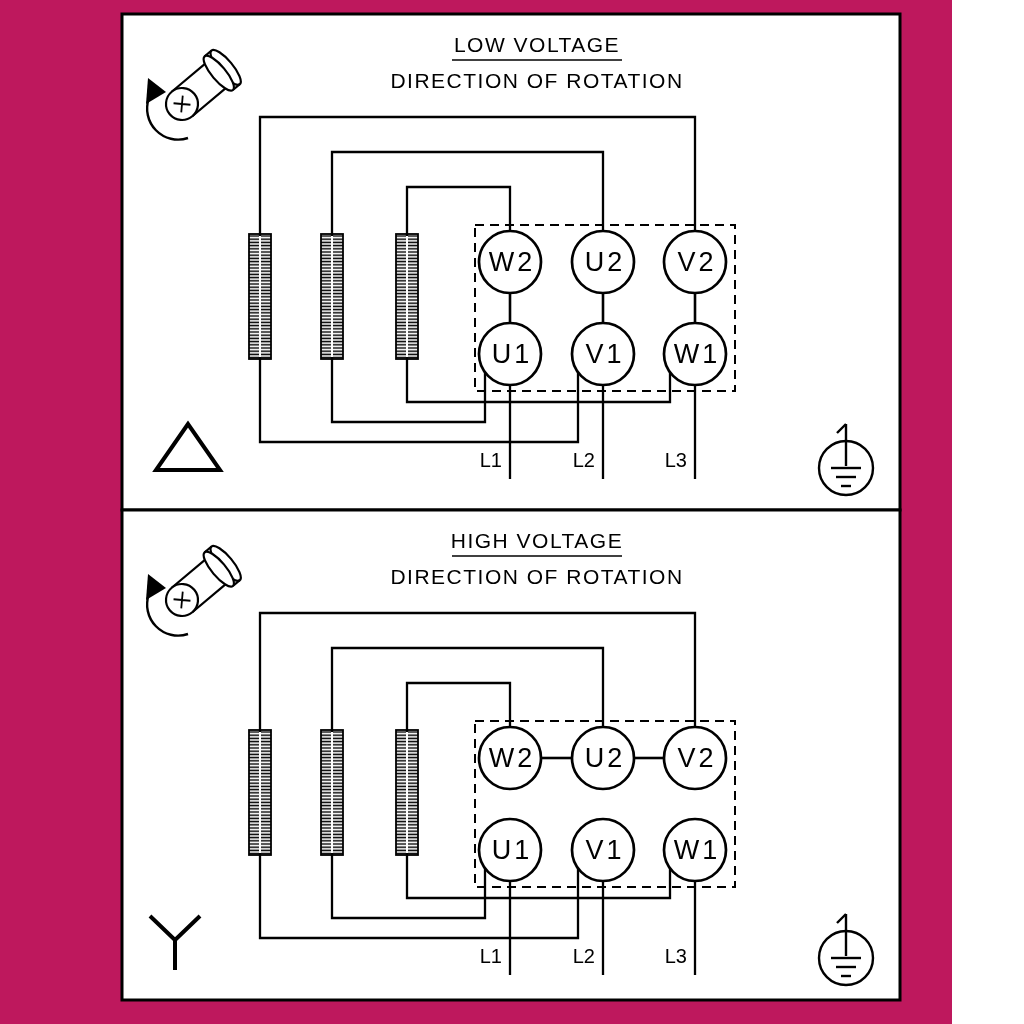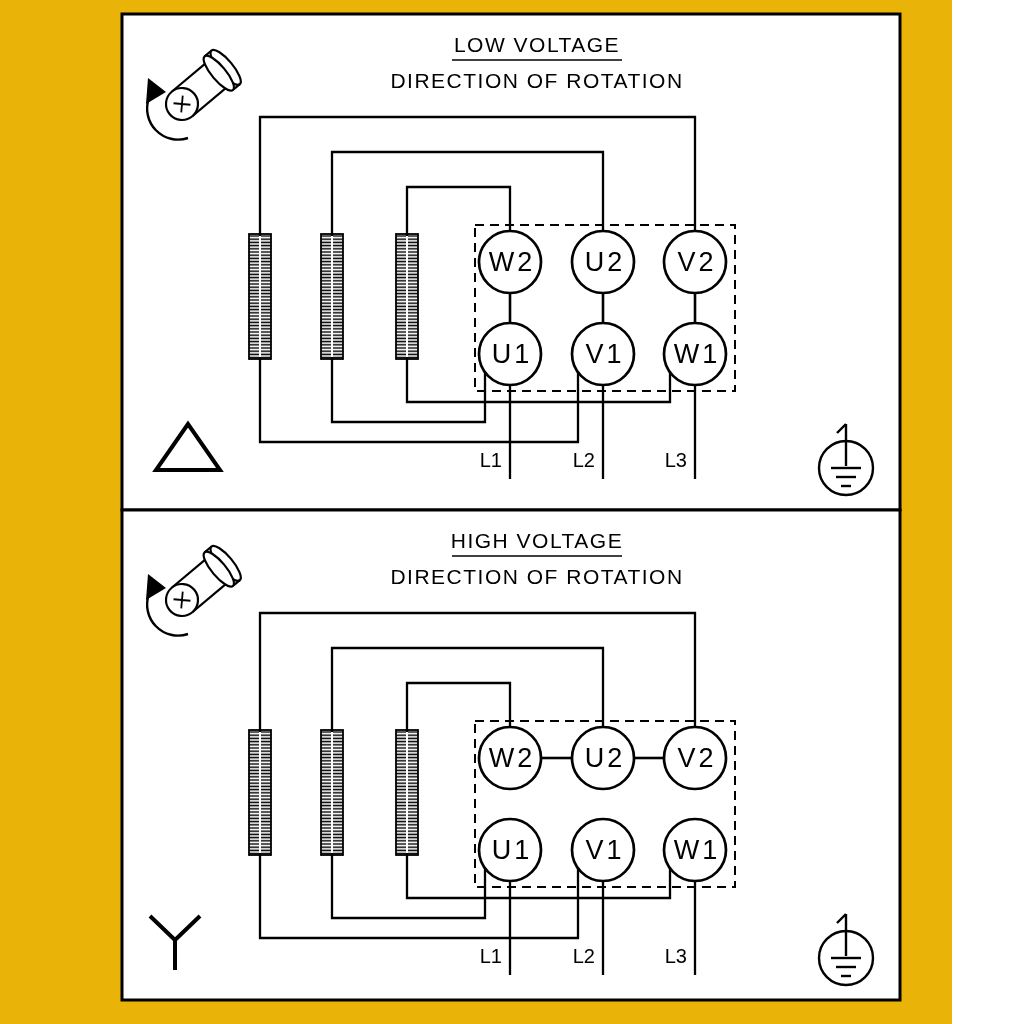--- a/index.html
+++ b/index.html
@@ -5,21 +5,21 @@
   html, body {
     margin: 0;
     padding: 0;
     background: #ffffff;
     font-family: "Liberation Sans", sans-serif;
   }
   #stage {
     position: relative;
     width: 952px;
     height: 1024px;
-    background: #eab308;
+    background: #be185d;
     overflow: hidden;
   }
   .title {
     font-family: "Liberation Sans", sans-serif;
     font-size: 21px;
     letter-spacing: 1.5px;
     fill: #000000;
   }
   .termlabel {
     font-family: "Liberation Sans", sans-serif;

